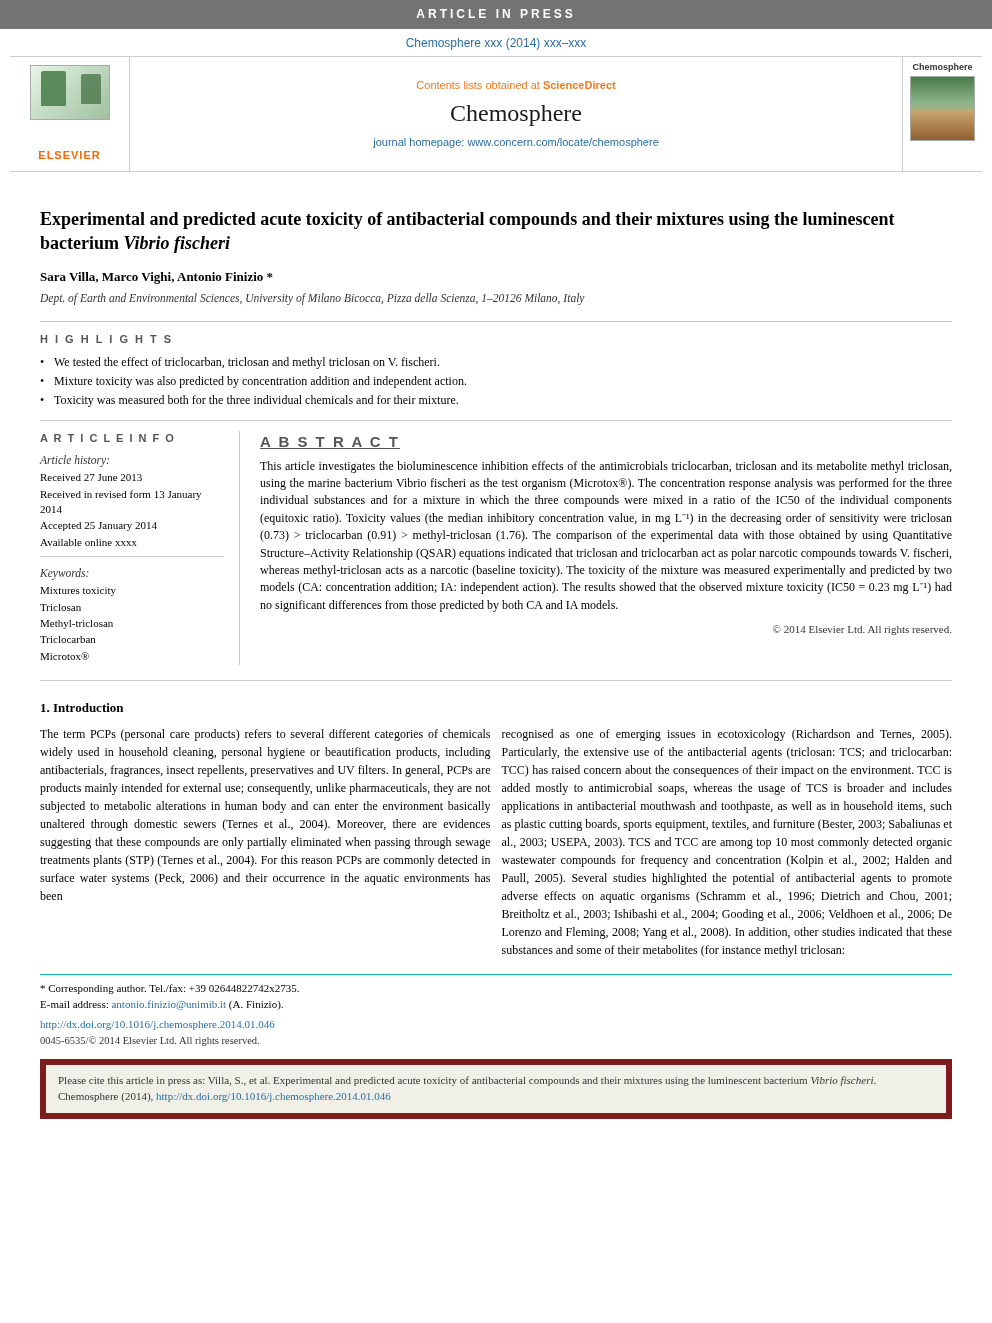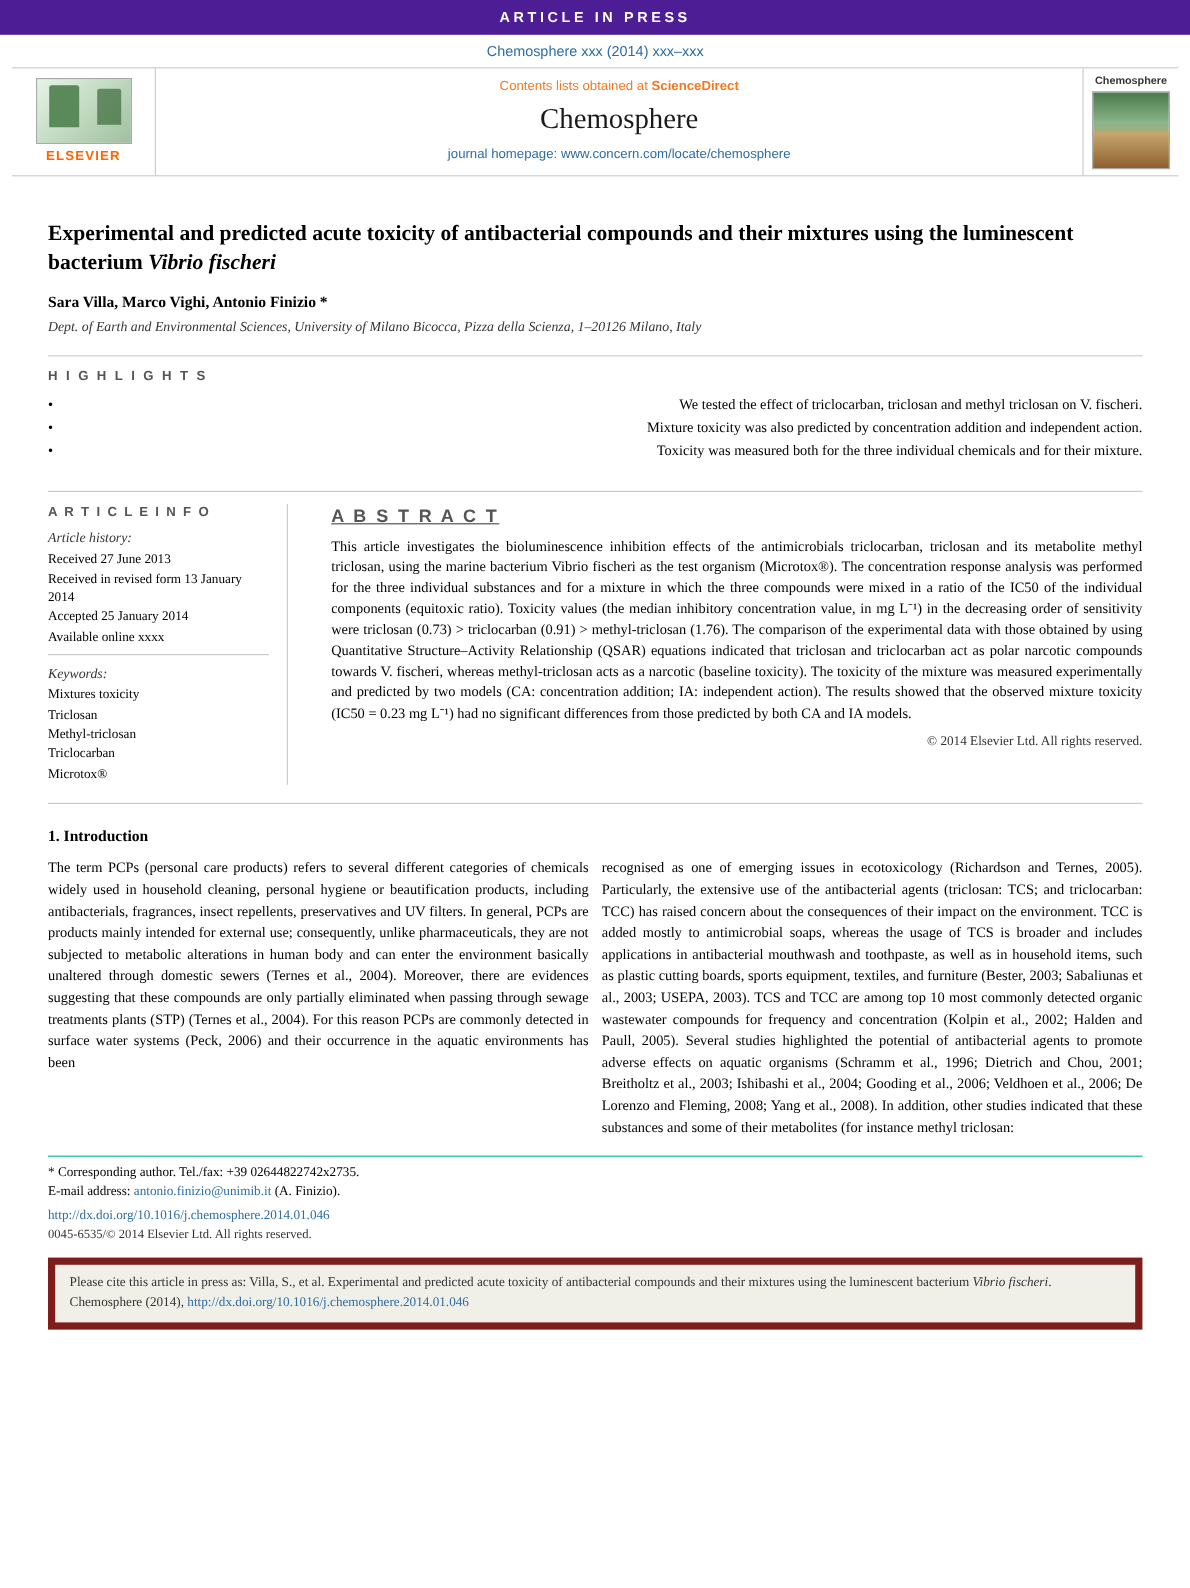--- a/index.html
+++ b/index.html
@@ -6,21 +6,21 @@
     body {
       font-family: 'Times New Roman', Times, serif;
       background: #fff;
       color: #000;
       width: 992px;
       min-height: 1323px;
       font-size: 13px;
       line-height: 1.4;
     }
     .article-in-press-banner {
-      background: #4c1d95;
+      background: #737373;
       text-align: center;
       padding: 6px 0;
       letter-spacing: 3px;
       font-size: 12px;
       color: #fff;
       font-family: Arial, sans-serif;
       font-weight: bold;
       text-transform: uppercase;
     }
     .journal-ref {
@@ -42,20 +42,21 @@
       display: flex;
       align-items: center;
       justify-content: center;
       border-right: 1px solid #ccc;
       padding: 8px;
     }
     .elsevier-logo {
       display: flex;
       flex-direction: column;
       align-items: center;
+      gap: 25px;
     }
     .elsevier-logo .logo-img {
       width: 80px;
       height: 55px;
       background: linear-gradient(135deg, #e8f4e8 0%, #c8dfc8 40%, #a0c0a0 100%);
       border: 1px solid #aaa;
       display: flex;
       align-items: flex-end;
       justify-content: center;
       margin-bottom: 3px;
@@ -185,38 +186,37 @@
       font-family: Arial, sans-serif;
       letter-spacing: 2px;
       color: #555;
       text-transform: uppercase;
       font-weight: bold;
       margin: 10px 0 6px 0;
     }
     .highlights-list {
       list-style: none;
       padding: 0;
-      margin: 4px 0 24px 0;
-      text-align: right;
+      margin: 4px 0 10px 0;
     }
     .highlights-list li {
       font-size: 12px;
       padding: 1px 0;
       padding-left: 14px;
       position: relative;
     }
     .highlights-list li::before {
       content: '•';
       position: absolute;
       left: 0;
       color: #000;
     }
     .two-col {
       display: flex;
-      gap: 36px;
+      gap: 20px;
       margin-top: 10px;
     }
     .article-info {
       width: 200px;
       flex-shrink: 0;
       border-right: 1px solid #ccc;
       padding-right: 15px;
     }
     .article-info-label {
       font-size: 11px;

